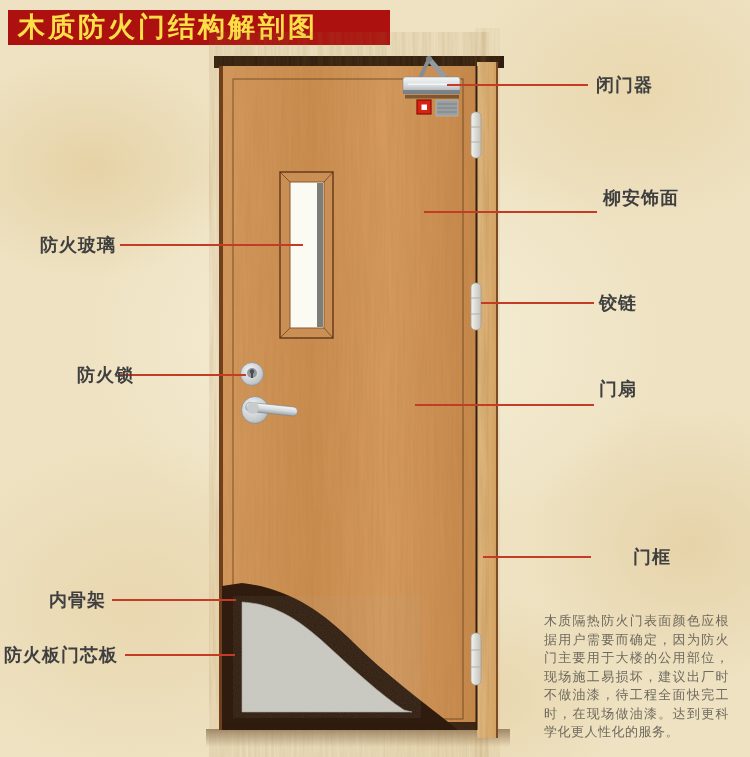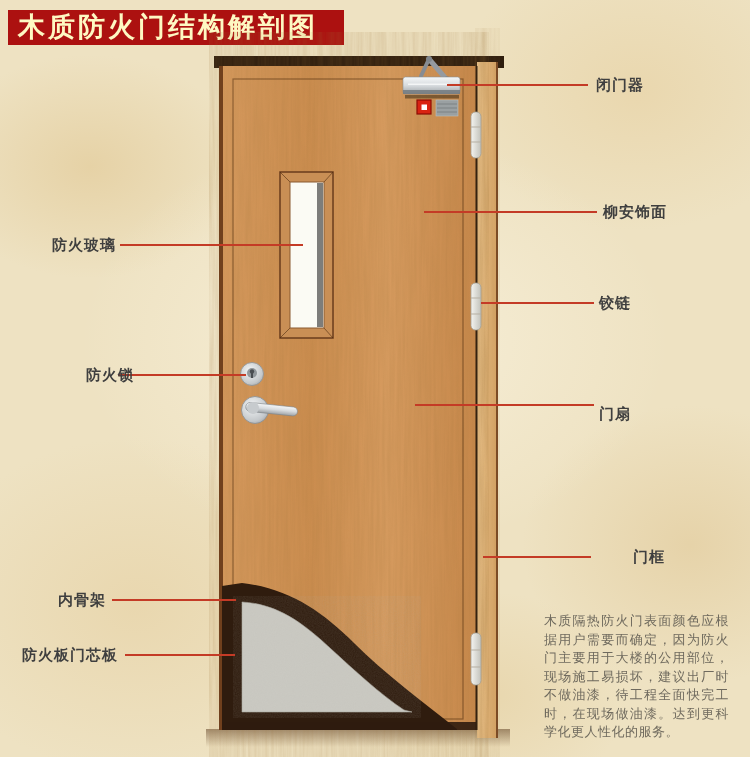--- a/index.html
+++ b/index.html
@@ -11,31 +11,31 @@
     background-color:#eee2c2;
     background-image:
       radial-gradient(ellipse 420px 300px at 50% 45%, rgba(252,246,228,.65), transparent 70%),
       radial-gradient(ellipse 220px 160px at 12% 22%, rgba(222,194,138,.50), transparent 70%),
       radial-gradient(ellipse 260px 200px at 85% 12%, rgba(228,202,150,.45), transparent 70%),
       radial-gradient(ellipse 300px 240px at 18% 80%, rgba(226,200,148,.42), transparent 70%),
       radial-gradient(ellipse 240px 200px at 92% 72%, rgba(220,192,138,.45), transparent 70%),
       radial-gradient(ellipse 200px 150px at 65% 92%, rgba(224,198,144,.40), transparent 70%);
   }
   .banner{
-    position:absolute;left:8px;top:10px;width:336px;height:35px;
+    position:absolute;left:8px;top:10px;width:382px;height:35px;
     background:#ac1110;
-    color:#fef9c3;font-size:27px;font-weight:bold;
+    color:#fde047;font-size:27px;font-weight:bold;
     line-height:35px;padding-left:10px;letter-spacing:3px;
     box-sizing:border-box;white-space:nowrap;
   }
   .door-svg{position:absolute;left:0;top:0;z-index:1;}
   .line{position:absolute;height:2px;background:#c43b26;z-index:2;}
   .lbl{
     position:absolute;z-index:3;height:20px;line-height:20px;
-    font-size:15px;font-weight:600;color:#3f3f3f;
+    font-size:18px;font-weight:600;color:#3f3f3f;
     letter-spacing:1px;white-space:nowrap;
   }
   .lbl-l{text-align:right;}
   .desc{
     position:absolute;left:544px;top:612px;width:185px;z-index:3;
     font-size:13px;line-height:18.5px;color:#6f6a5e;
     text-align:justify;letter-spacing:.5px;
   }
 </style>
 </head>
@@ -184,20 +184,20 @@
   <div class="line" style="left:118px;top:374px;width:128px;"></div>
   <div class="line" style="left:112px;top:599px;width:124px;"></div>
   <div class="line" style="left:125px;top:654px;width:110px;"></div>
 
   <div class="lbl lbl-l" style="right:634px;top:235px;padding-left:47px;">防火玻璃</div>
   <div class="lbl lbl-l" style="right:616px;top:365px;">防火锁</div>
   <div class="lbl lbl-l" style="right:644px;top:590px;margin-left:20px;">内骨架</div>
   <div class="lbl lbl-l" style="right:632px;top:645px;">防火板门芯板</div>
 
   <div class="lbl" style="left:596px;top:75px;">闭门器</div>
-  <div class="lbl" style="left:603px;top:202px;">柳安饰面</div>
+  <div class="lbl" style="left:603px;top:188px;">柳安饰面</div>
   <div class="lbl" style="left:599px;top:293px;">铰链</div>
-  <div class="lbl" style="left:599px;top:404px;">门扇</div>
+  <div class="lbl" style="left:599px;top:379px;">门扇</div>
   <div class="lbl" style="left:597px;top:547px;margin-left:36px;">门框</div>
 
   <div class="desc">木质隔热防火门表面颜色应根据用户需要而确定，因为防火门主要用于大楼的公用部位，现场施工易损坏，建议出厂时不做油漆，待工程全面快完工时，在现场做油漆。达到更科学化更人性化的服务。</div>
 
 </div>
 
 </body></html>

